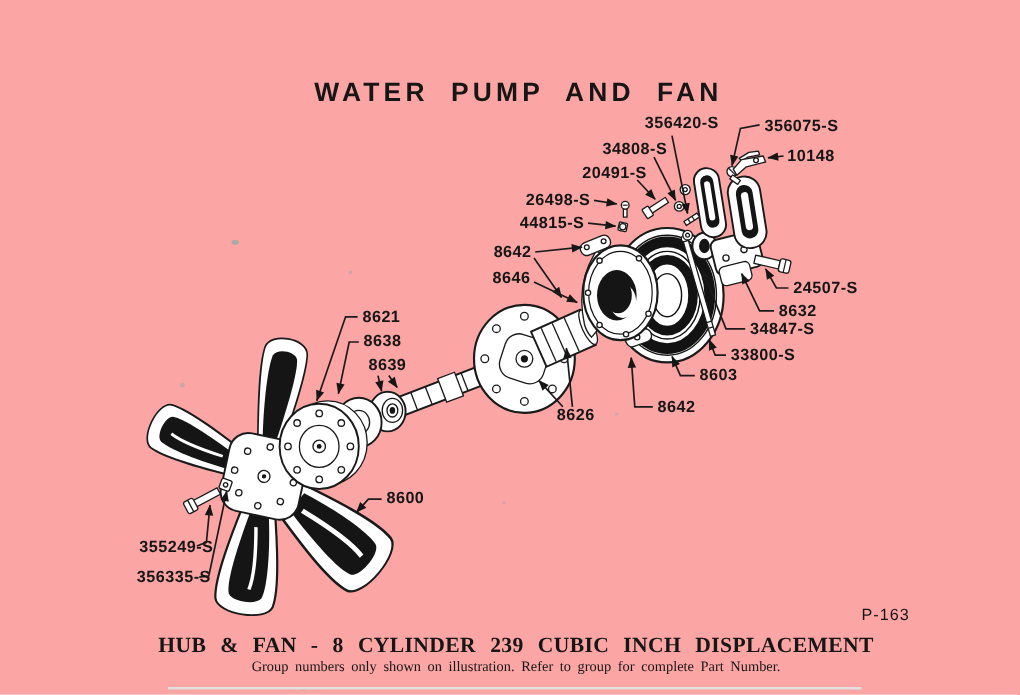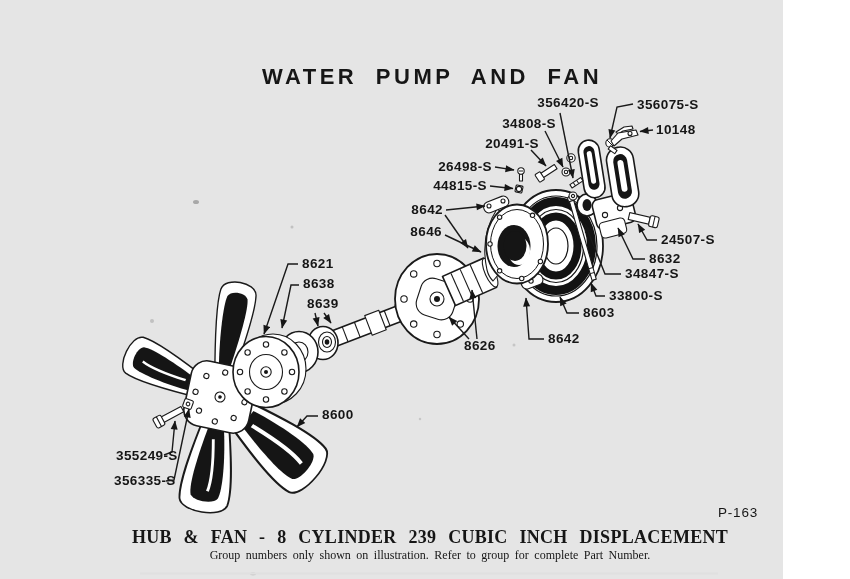--- a/index.html
+++ b/index.html
@@ -1,16 +1,16 @@
 <!DOCTYPE html>
 <html><head>
 <meta charset="utf-8">
 <style>
   html,body{margin:0;padding:0;background:#fff;}
-  .page{position:relative;width:783px;height:579px;background:#e5e5e5;overflow:hidden;}
+  .page{position:relative;width:850px;height:579px;background:#fca5a5;overflow:hidden;}
   svg{position:absolute;left:0;top:0;}
   svg text{font-family:"Liberation Sans",sans-serif;fill:#161616;}
   .label{font-size:13.5px;font-weight:bold;letter-spacing:.4px;}
   .title{font-size:22px;font-weight:bold;letter-spacing:3.5px;word-spacing:9px;}
   .ref{font-size:13.5px;letter-spacing:.8px;font-weight:normal;}
   .fheading{font-family:"Liberation Serif",serif;font-size:18px;font-weight:bold;letter-spacing:.3px;word-spacing:7px;}
   .fnote{font-family:"Liberation Serif",serif;font-size:12px;word-spacing:2.5px;}
   .part{fill:#ffffff;stroke:#1a1a1a;stroke-width:1.6;stroke-linejoin:round;}
   .thin{stroke-width:1.1;}
   .wide{stroke-width:1.8;}

